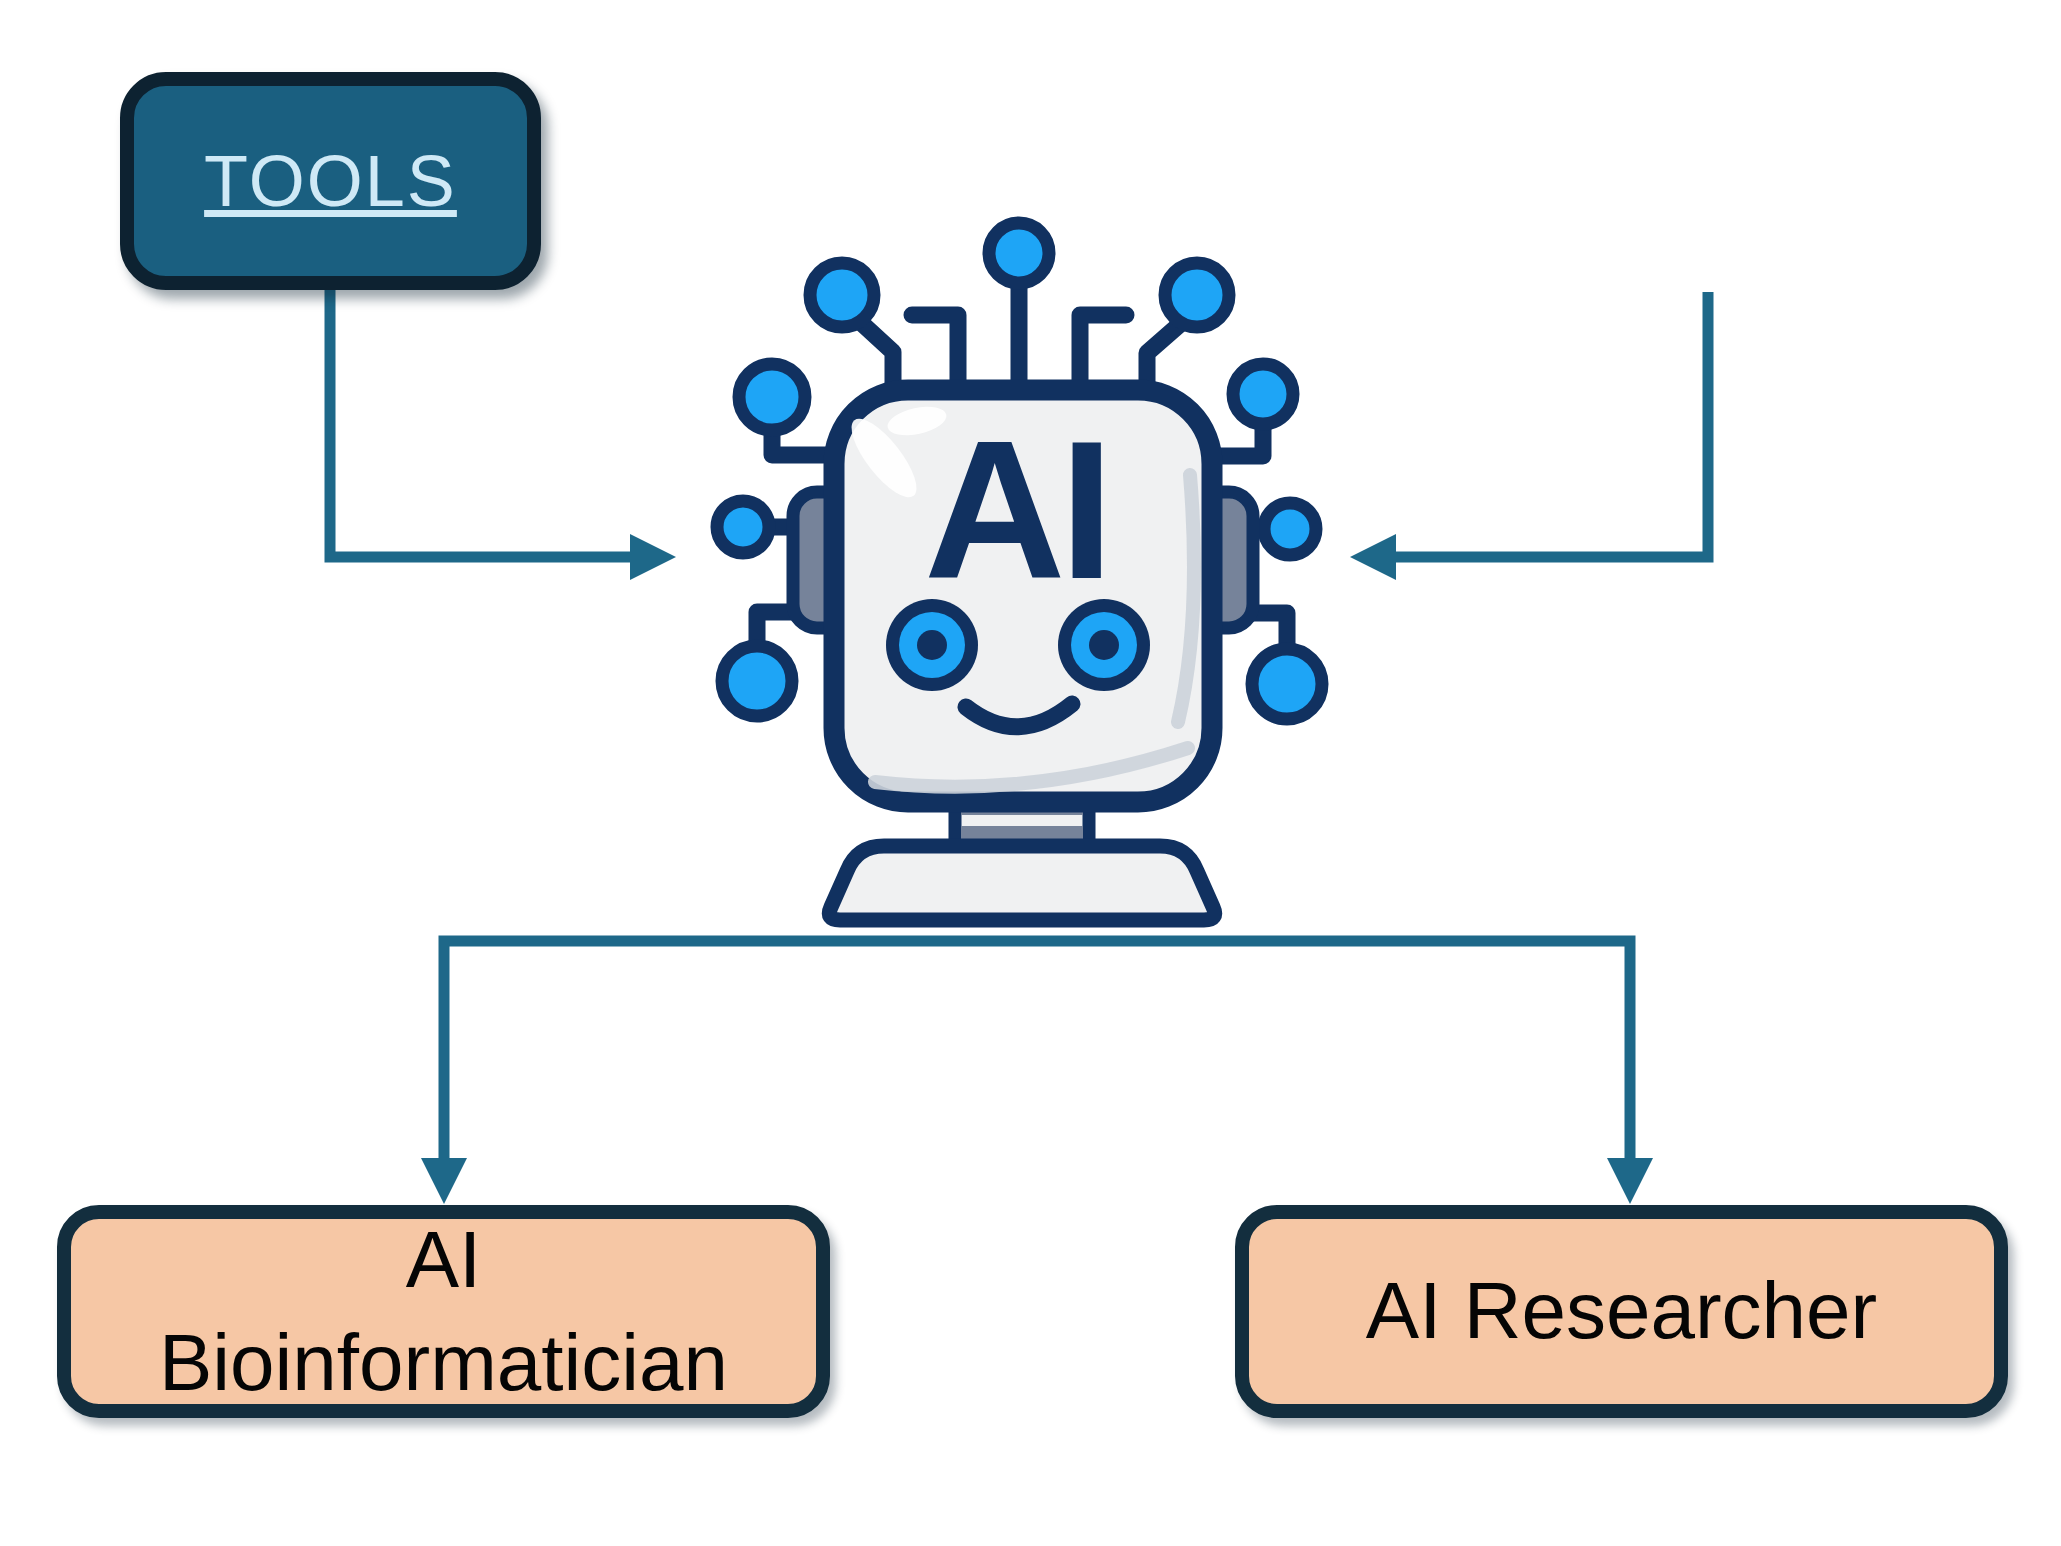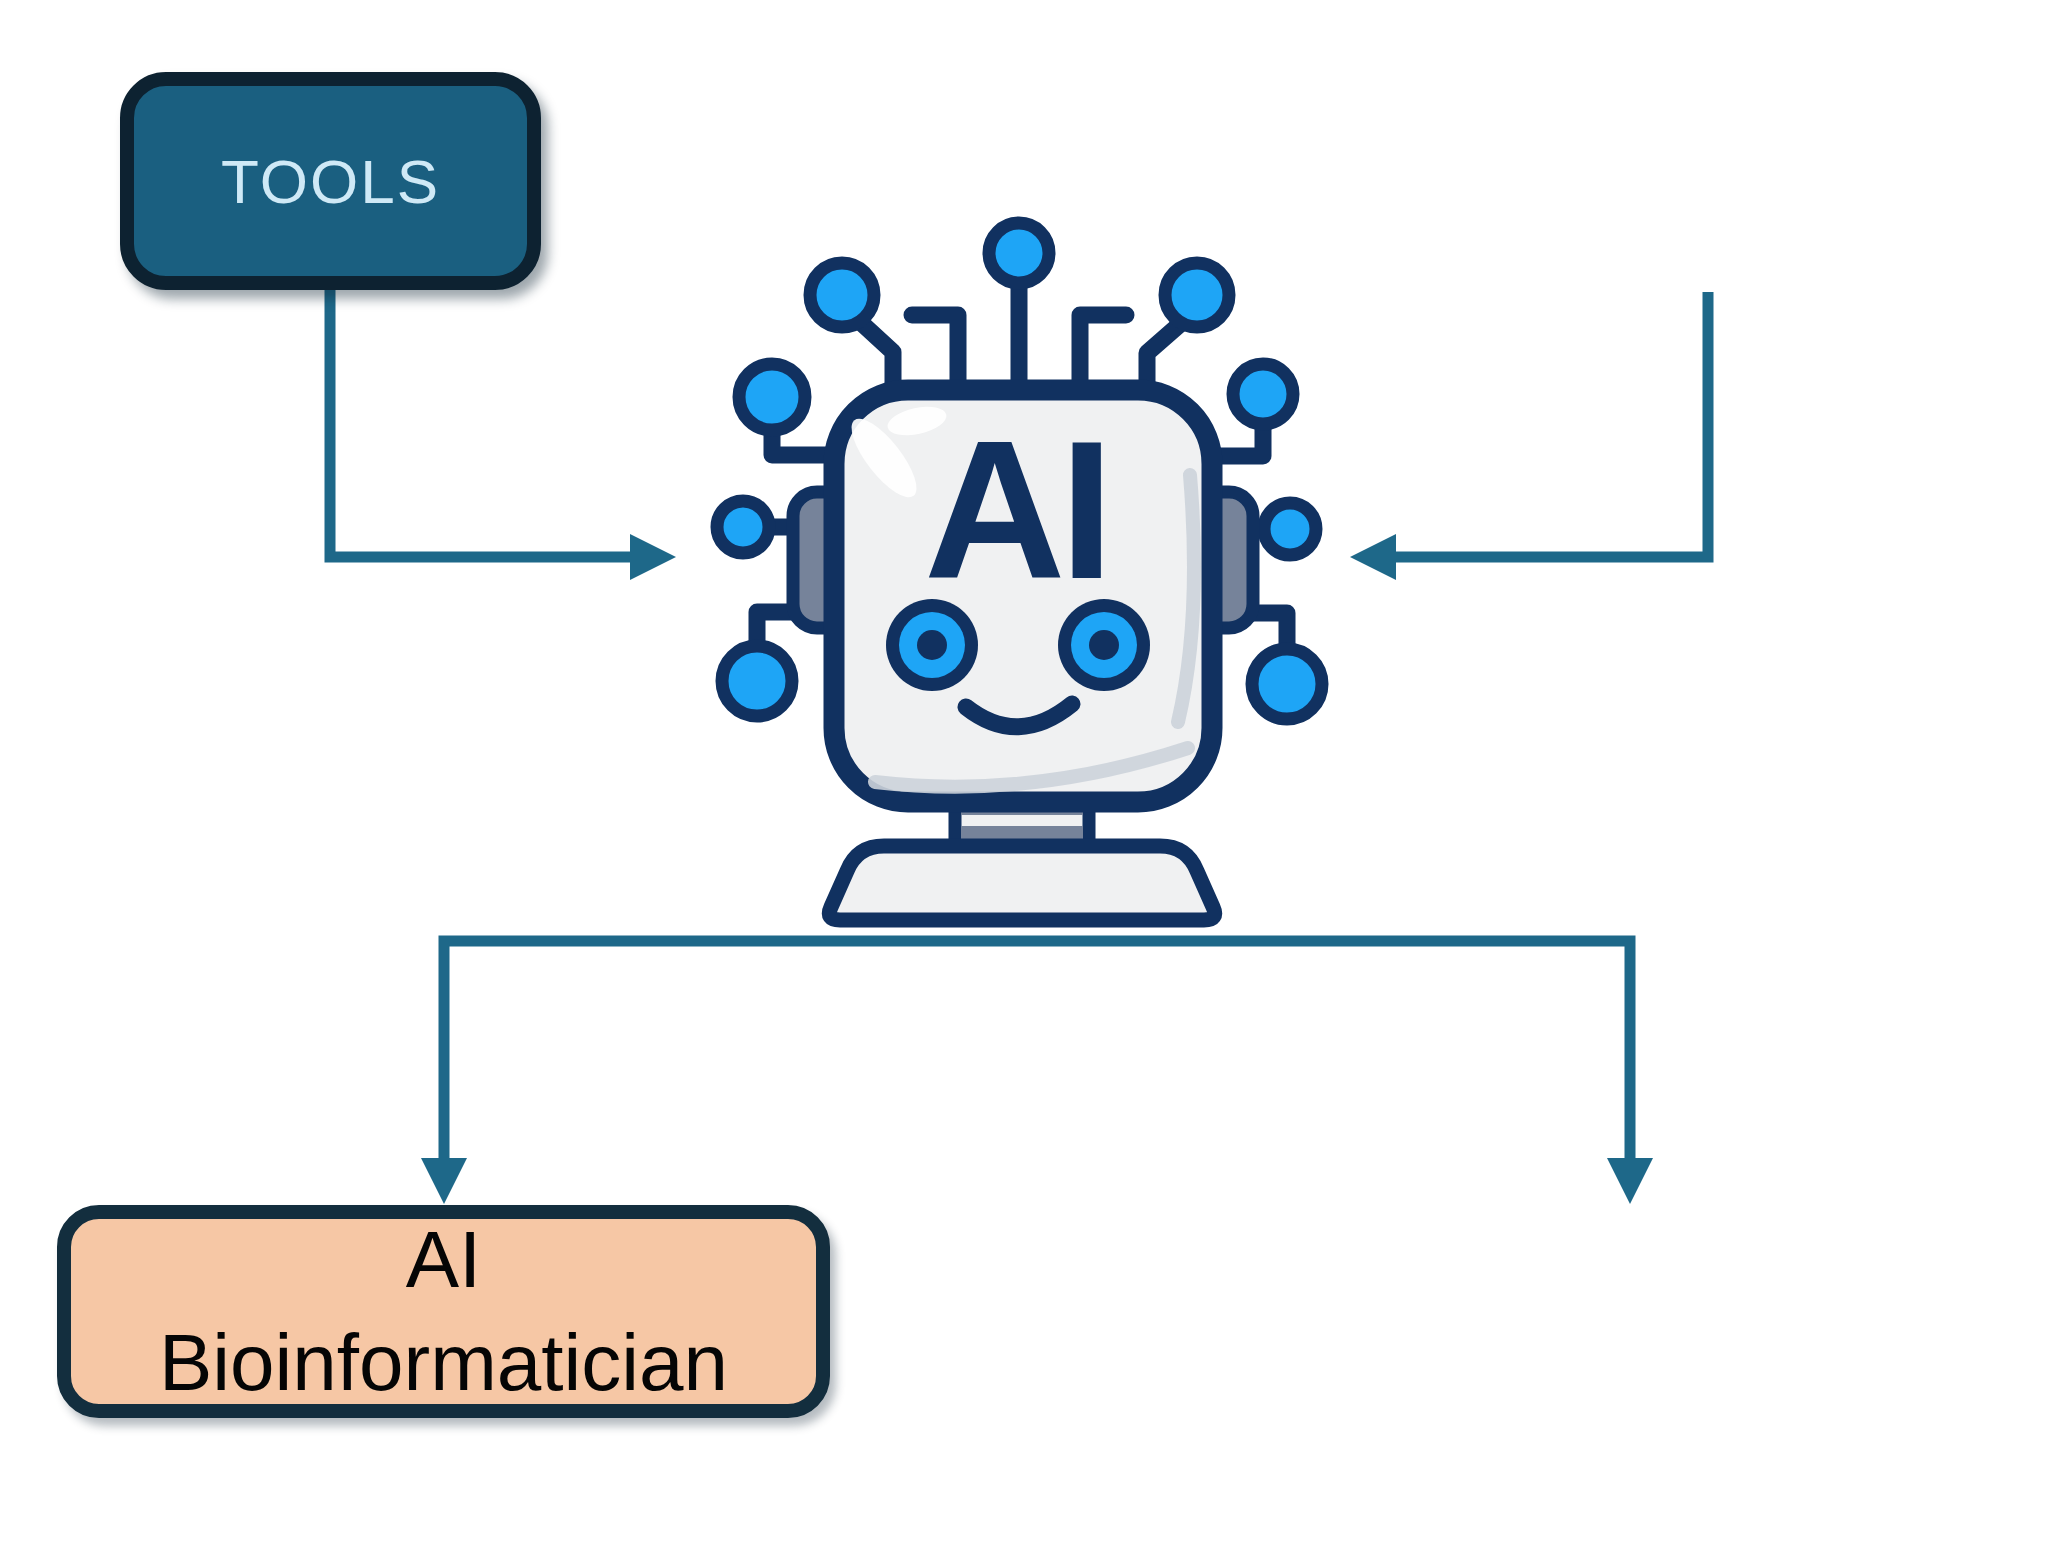--- a/index.html
+++ b/index.html
@@ -22,23 +22,24 @@
     align-items: center;
     justify-content: center;
     text-align: center;
     user-select: none;
   }
   .node--teal {
     background: var(--teal-box-fill, #1a5f80);
     border: 14px solid var(--teal-box-border, #0d2231);
     border-radius: 46px;
     color: var(--teal-box-text, #cfe9f6);
-    font-size: 62px;
+    font-size: 72px;
     letter-spacing: 2px;
     box-shadow: 7px 9px 12px rgba(13, 34, 49, 0.40);
+    text-decoration: underline;
   }
   .node--peach {
     background: var(--peach-box-fill, #f6c7a5);
     border: 14px solid var(--peach-box-border, #132e3e);
     border-radius: 42px;
     color: var(--peach-box-text, #050505);
     font-size: 80px;
     line-height: 1.28;
     box-shadow: 6px 8px 10px rgba(13, 34, 49, 0.30);
   }
@@ -200,14 +201,17 @@
   <div class="node node--teal" id="node-tools">
     <span>TOOLS</span>
   </div>
 
 
   <div class="node node--peach" id="node-bioinfo">
     <span>AI</span>
     <span>Bioinformatician</span>
   </div>
 
+  <div class="node node--peach" id="node-researcher">
+    <span>AI Researcher</span>
+  </div>
 
 </div>
 
 </body></html>

